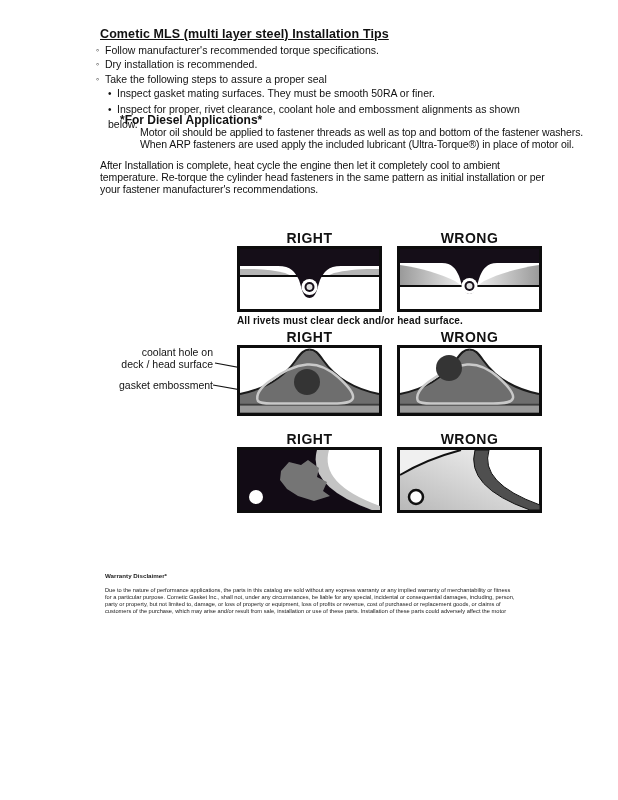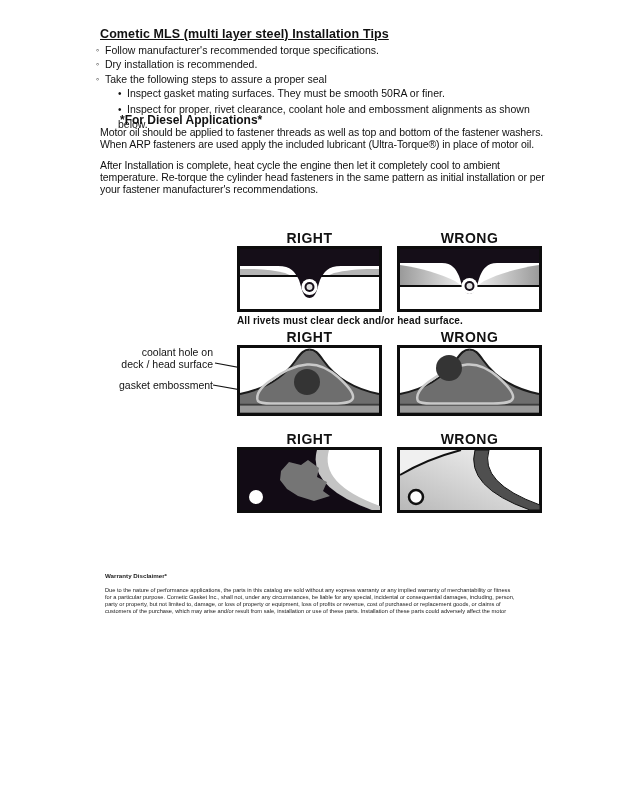--- a/index.html
+++ b/index.html
@@ -9,26 +9,26 @@
     overflow:hidden;
   }
   .title {
     position:absolute; left:100px; top:27px;
     font-size:12.5px; font-weight:bold; text-decoration:underline;
     letter-spacing:0.1px;
   }
   .bullets { position:absolute; left:96px; top:43px; width:455px;
     font-size:10.5px; line-height:14.4px; }
   .b1 .mark { display:inline-block; width:9px; font-size:9px; vertical-align:1px; }
-  .b2 { margin-left:22px; }
+  .b2 { margin-left:12px; }
   .b2 .mark { display:inline-block; width:9px; font-size:10px; }
   .diesel-head { position:absolute; left:100px; top:113px; font-size:12px; font-weight:bold;margin-left:20px; }
   .para { position:absolute; left:100px; width:452px; margin:0;
     font-size:10.5px; line-height:11.8px; letter-spacing:-0.1px; }
-  .p1 { top:127px; }
+  .p1 { top:127px;margin-left:40px; }
   .p2 { top:160px; }
   .p3 { top:200px; }
 
   .dlabel { position:absolute; width:145px; text-align:center;
     font-size:14px; font-weight:bold; letter-spacing:0.5px; }
   .col-right { left:237px; } .col-wrong { left:397px; }
   .row1-lab { top:230px; } .row2-lab { top:329px; } .row3-lab { top:431px; }
 
   .panel { position:absolute; width:145px; }
   .row1-panel { top:246px; height:66px; }

